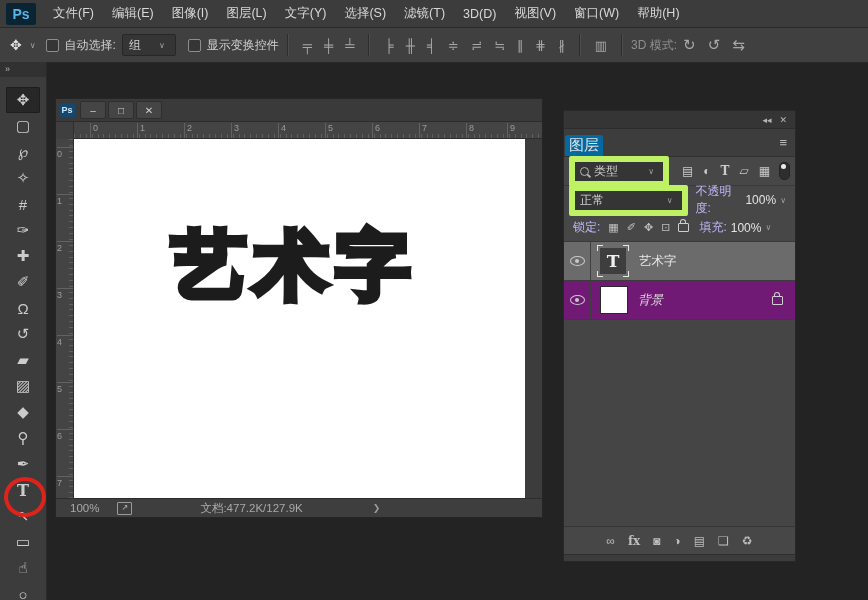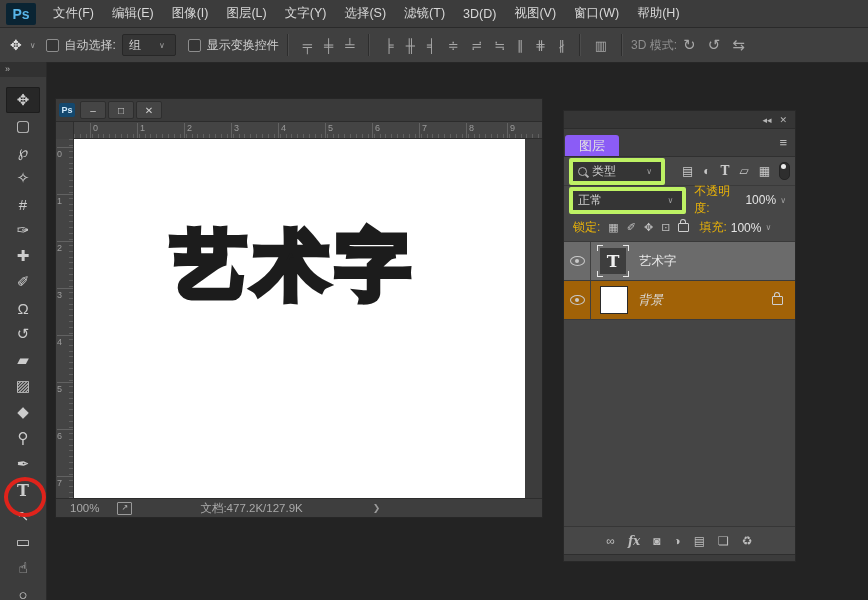--- a/index.html
+++ b/index.html
@@ -72,61 +72,61 @@
   .statusbar .doc{margin-left:68px}
   .statusbar .more{margin-left:70px;font-size:9px;color:#9a9a9a}
 
   
   .panel{left:563px;top:110px;width:233px;height:452px;background:#474747;border:1px solid #282828;
          box-sizing:border-box;display:flex;flex-direction:column;font-size:12px}
   .p-head{height:17px;background:#353535;display:flex;align-items:center;justify-content:flex-end;
           color:#b5b5b5;font-size:9px;border-bottom:1px solid #2c2c2c}
   .p-head span{margin-right:8px}
   .p-tabs{height:27px;background:#3d3d3d;display:flex;align-items:flex-end;border-bottom:1px solid #303030}
-  .p-tab{background:#8b5cf6;height:21px;padding:0 14px;display:flex;align-items:center;color:#e2e2e2;
-         border-radius:3px 3px 0 0;margin-left:1px;font-size:13px}
+  .p-tab{background:#0369a1;height:21px;padding:0 4px;display:flex;align-items:center;color:#e2e2e2;
+         border-radius:3px 3px 0 0;margin-left:1px;font-size:15px}
   .p-menu{margin-left:auto;margin-right:8px;color:#bbb;font-size:13px;align-self:center}
   .p-row{display:flex;align-items:center;padding:0 5px;flex:none}
   .filterrow{height:28px;border-bottom:1px solid #3a3a3a}
-  .well{background:#353535;border:4px solid #bef264;border-radius:2px;height:19px;display:flex;
+  .well{background:#353535;border:6px solid #bef264;border-radius:2px;height:19px;display:flex;
         align-items:center;padding:0 5px;color:#cfcfcf}
   .mag{display:inline-block;width:7px;height:7px;border:1px solid #b5b5b5;border-radius:50%;position:relative;margin-right:5px}
   .mag::after{content:"";position:absolute;width:4px;height:2px;background:#b5b5b5;transform:rotate(45deg);right:-3px;bottom:-2px}
   .fic{font-size:12px;color:#c9c9c9;padding:0 5px}
   .fic.tt{font-family:"DejaVu Serif",serif;font-weight:bold}
   .pill{width:9px;height:16px;background:#2e2e2e;border:1px solid #242424;border-radius:5px;position:relative;margin-left:4px}
   .pill::before{content:"";position:absolute;top:1px;left:1px;width:5px;height:5px;background:#ececec;border-radius:50%}
   .blendrow{height:28px}
   .lockrow{height:27px;border-bottom:1px solid #393939}
-  .lbl{color:#eab308;margin:0 4px}
+  .lbl{color:#c4b5fd;margin:0 4px}
   .lic{font-size:11px;color:#bfbfbf;padding:0 4px}
   .padlock{width:9px;height:7px;border:1px solid #cfcfcf;border-radius:1px;position:relative;display:inline-block;margin:0 4px}
   .padlock::before{content:"";position:absolute;left:1px;top:-5px;width:4px;height:4px;border:1px solid #cfcfcf;
                    border-bottom:none;border-radius:3px 3px 0 0}
-  .lrow{height:38px;display:flex;align-items:center;background:#a16207;border-bottom:1px solid #3b3b3b;flex:none}
+  .lrow{height:38px;display:flex;align-items:center;background:#701a75;border-bottom:1px solid #3b3b3b;flex:none}
   .lrow.sel{background:#6b6b6b}
   .eyebox{width:26px;display:flex;align-items:center;justify-content:center;border-right:1px solid #3f3f3f;height:100%;flex:none}
   .eye{display:inline-block;width:13px;height:8px;border:1px solid #c9c9c9;border-radius:50%;position:relative}
   .eye::before{content:"";position:absolute;left:50%;top:50%;transform:translate(-50%,-50%);width:4px;height:4px;
                background:#c9c9c9;border-radius:50%}
   .tsel{position:relative;width:32px;height:32px;margin-left:6px;display:flex;align-items:center;justify-content:center;flex:none}
   .cnr{position:absolute;width:5px;height:5px;border:1px solid #e8e8e8}
   .c1{top:0;left:0;border-right:none;border-bottom:none}.c2{top:0;right:0;border-left:none;border-bottom:none}
   .c3{bottom:0;left:0;border-right:none;border-top:none}.c4{bottom:0;right:0;border-left:none;border-top:none}
   .tthumb{width:26px;height:26px;background:#3e3e3e;color:#f0f0f0;display:flex;align-items:center;justify-content:center;
           font-family:"DejaVu Serif",serif;font-weight:bold;font-size:17px}
   .bgthumb{width:26px;height:26px;background:#ffffff;border:1px solid #2a2a2a;margin-left:9px;flex:none}
   .lname{margin-left:10px;color:#e8e8e8;font-size:12.5px}
   .lname.it{font-style:italic;color:#dcdcdc}
   .rlock{margin-left:auto;margin-right:12px}
   .p-empty{flex:1;background:#454545}
   .p-bottom{height:27px;background:#474747;border-top:1px solid #363636;display:flex;align-items:center;
             justify-content:center;gap:13px}
   .bic{color:#bdbdbd;font-size:12px}
-  .bic.fx{font-style:italic;font-weight:bold;font-family:"DejaVu Serif",serif}
+  .bic.fx{font-weight:bold;font-family:"DejaVu Serif",serif}
   .p-foot{height:6px;background:#3c3c3c;border-top:1px solid #2e2e2e}
 </style>
 </head>
 <body>
 
 <div class="abs menubar">
   <div class="pslogo">Ps</div>
   <span class="mi">文件(F)</span>
   <span class="mi">编辑(E)</span>
   <span class="mi">图像(I)</span>

